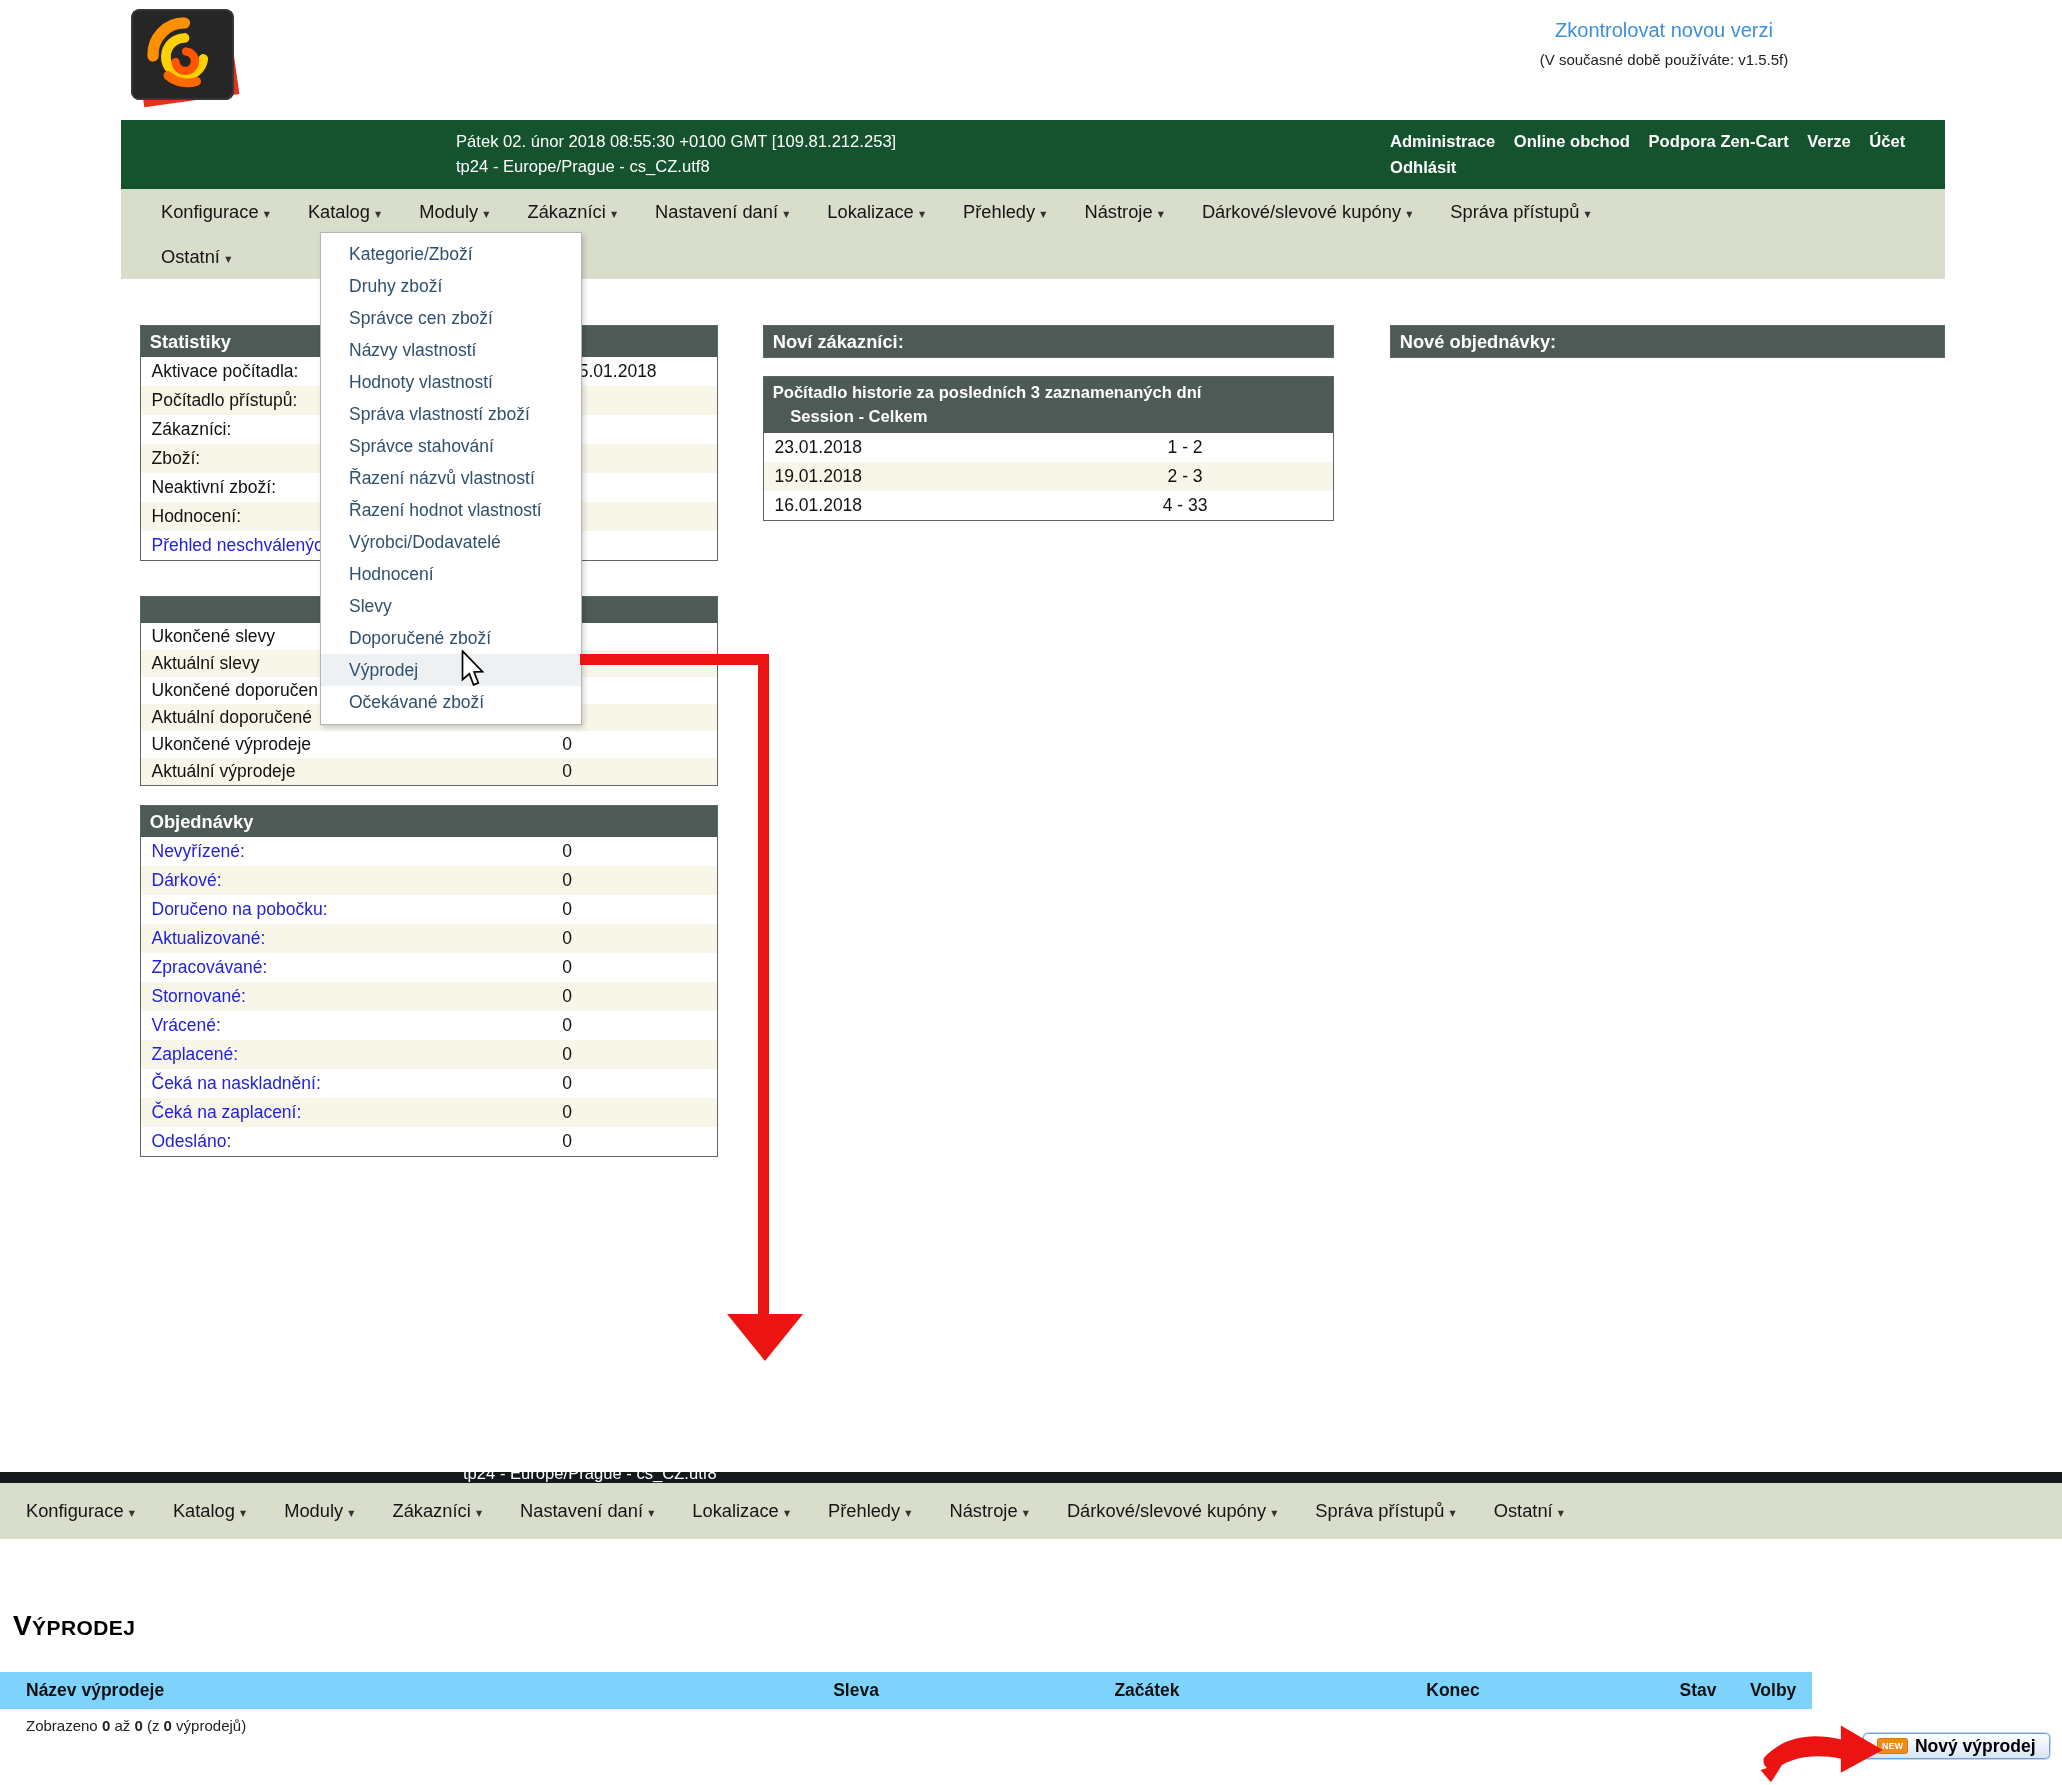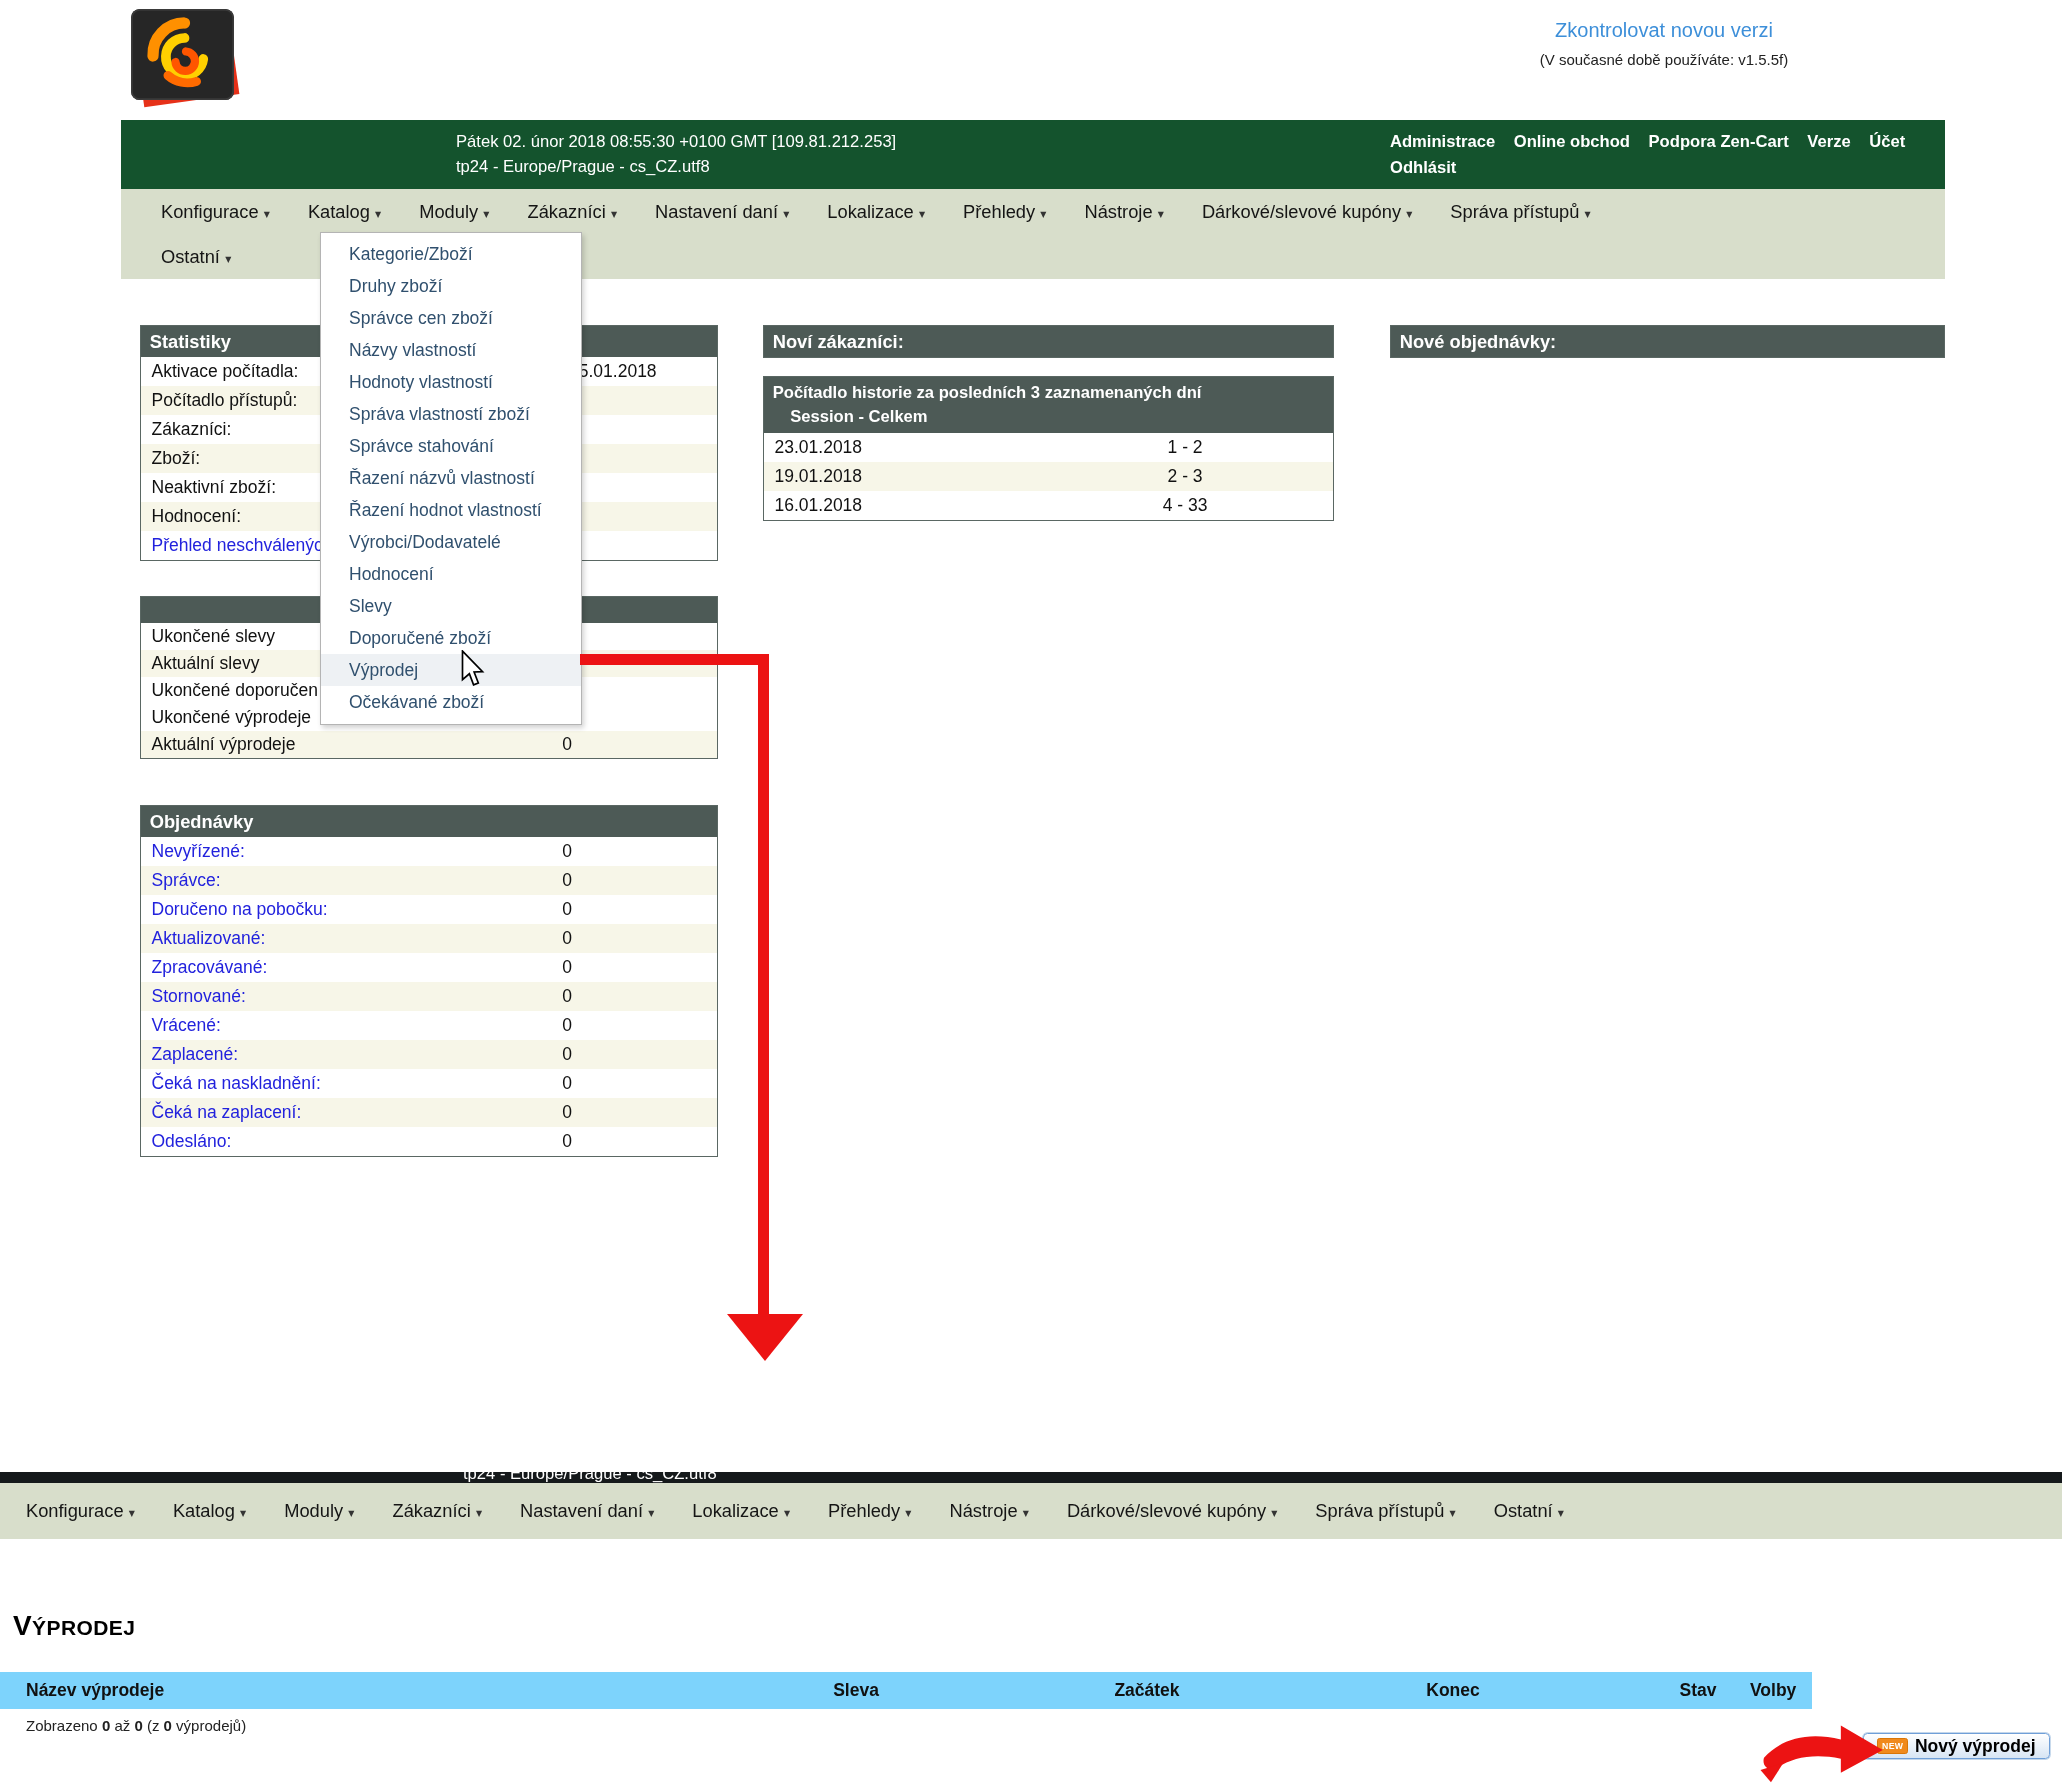--- a/index.html
+++ b/index.html
@@ -181,38 +181,42 @@
       <span class="val"></span>
     </div>
     <div class="prow h31 b">
       <span class="lab">Aktuální slevy</span>
       <span class="val"></span>
     </div>
     <div class="prow h31 w">
       <span class="lab">Ukončené doporučen</span>
       <span class="val"></span>
     </div>
+    <div class="prow h31 b">
+      <span class="lab">Aktuální doporučené</span>
+      <span class="val"></span>
+    </div>
     <div class="prow h31 w">
       <span class="lab">Ukončené výprodeje</span>
       <span class="val">0</span>
     </div>
     <div class="prow h31 b">
       <span class="lab">Aktuální výprodeje</span>
       <span class="val">0</span>
     </div>
   </div>
 
   <div class="panel" style="left:140px;top:805px;width:578px;">
     <div class="phead">Objednávky</div>
     <div class="prow h33 w">
       <span class="lab lnk">Nevyřízené:</span>
       <span class="val">0</span>
     </div>
     <div class="prow h33 b">
-      <span class="lab lnk">Správce:</span>
+      <span class="lab lnk">Dárkové:</span>
       <span class="val">0</span>
     </div>
     <div class="prow h33 w">
       <span class="lab lnk">Doručeno na pobočku:</span>
       <span class="val">0</span>
     </div>
     <div class="prow h33 b">
       <span class="lab lnk">Aktualizované:</span>
       <span class="val">0</span>
     </div>

